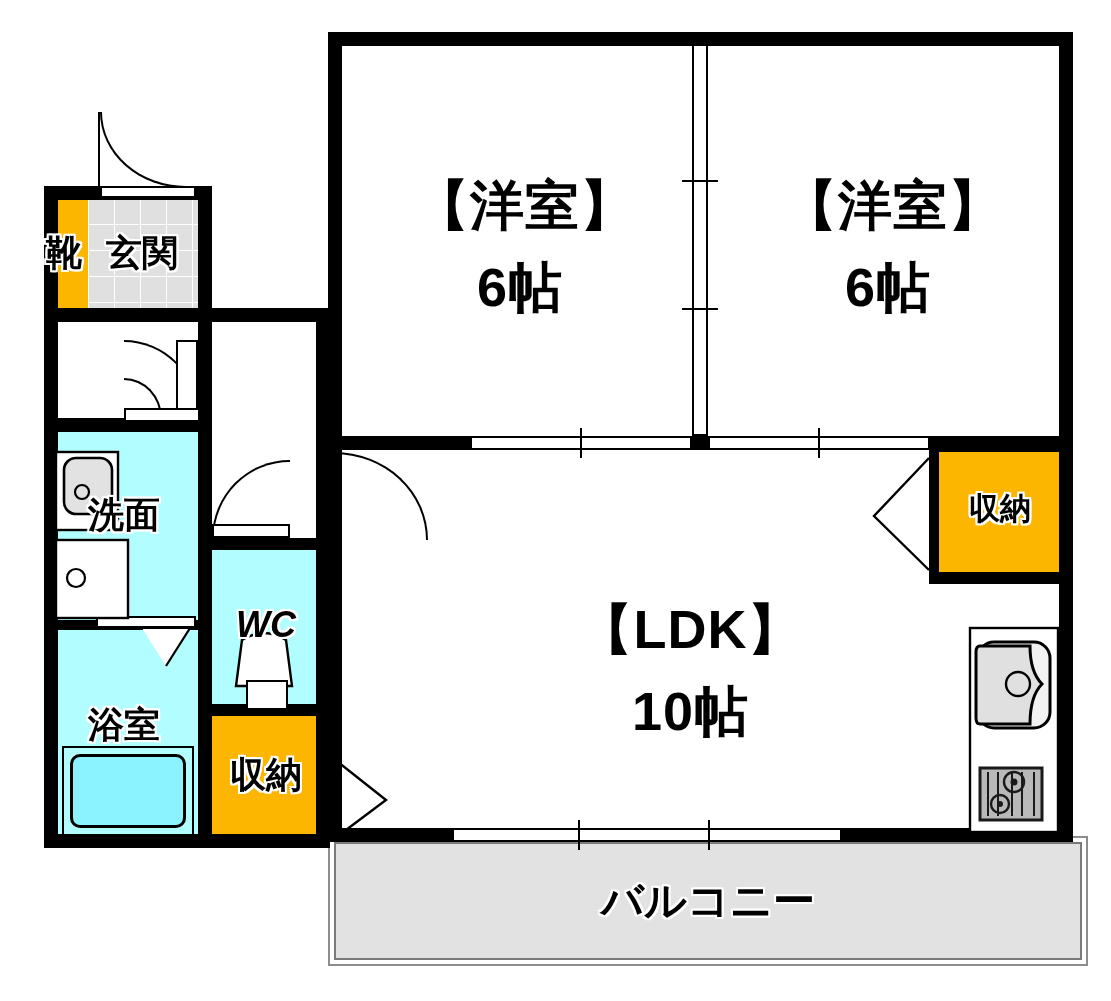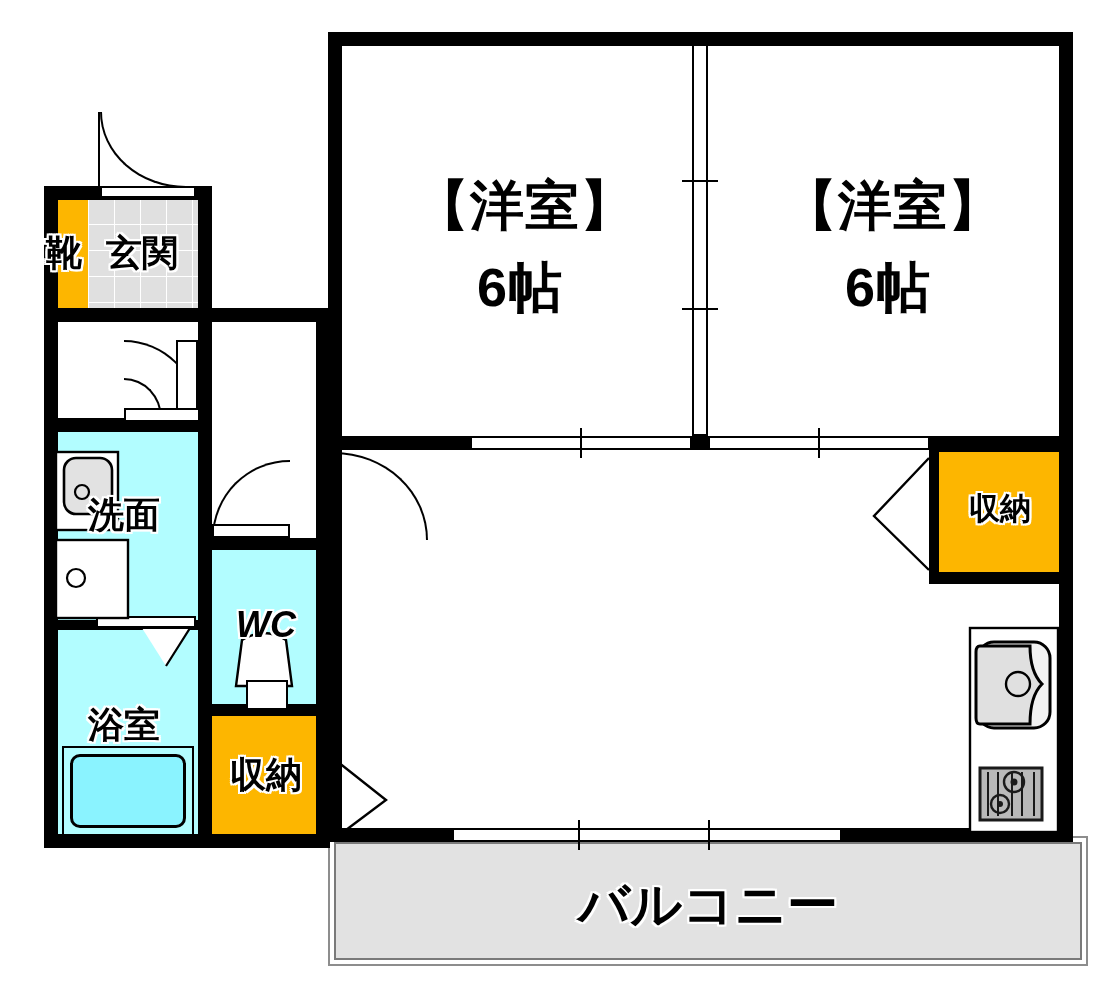--- a/index.html
+++ b/index.html
@@ -44,21 +44,21 @@
       -2px -2px 0 #fff,  2px -2px 0 #fff,
       -2px  2px 0 #fff,  2px  2px 0 #fff,
       -2px  0   0 #fff,  2px  0   0 #fff,
        0   -2px 0 #fff,  0    2px 0 #fff;
     pointer-events: none;
   }
   .label .l1 { display: block; }
   .label .l2 { display: block; margin-top: 24px; }
 
   .lbl-big   { font-size: 54px; letter-spacing: 1px; }
-  .lbl-med   { font-size: 51px; font-family: Liberation Serif, serif; }
+  .lbl-med   { font-size: 42px; }
   .lbl-small { font-size: 36px; }
   .lbl-tiny  { font-size: 31px; }
 
   
   .balcony-box {
     position: absolute;
     background: #e2e2e2;
     border: 2px solid #7a7a7a;
     box-sizing: border-box;
   }
@@ -278,20 +278,24 @@
   <div class="label lbl-big" style="left:415px; top:176px; width:210px;">
     <span class="l1">【洋室】</span>
     <span class="l2">6帖</span>
   </div>
 
   <div class="label lbl-big" style="left:783px; top:176px; width:210px;">
     <span class="l1">【洋室】</span>
     <span class="l2">6帖</span>
   </div>
 
+  <div class="label lbl-big" style="left:578px; top:600px; width:225px;">
+    <span class="l1">【LDK】</span>
+    <span class="l2">10帖</span>
+  </div>
 
   <div class="label lbl-med" style="left:568px; top:878px; width:280px;">
     <span class="l1">バルコニー</span>
   </div>
 
   <div class="label lbl-small" style="left:94px; top:234px; width:96px;text-align:center;">
     <span class="l1">玄関</span>
   </div>
 
   <div class="label lbl-small" style="left:42px; top:234px; width:44px;">

